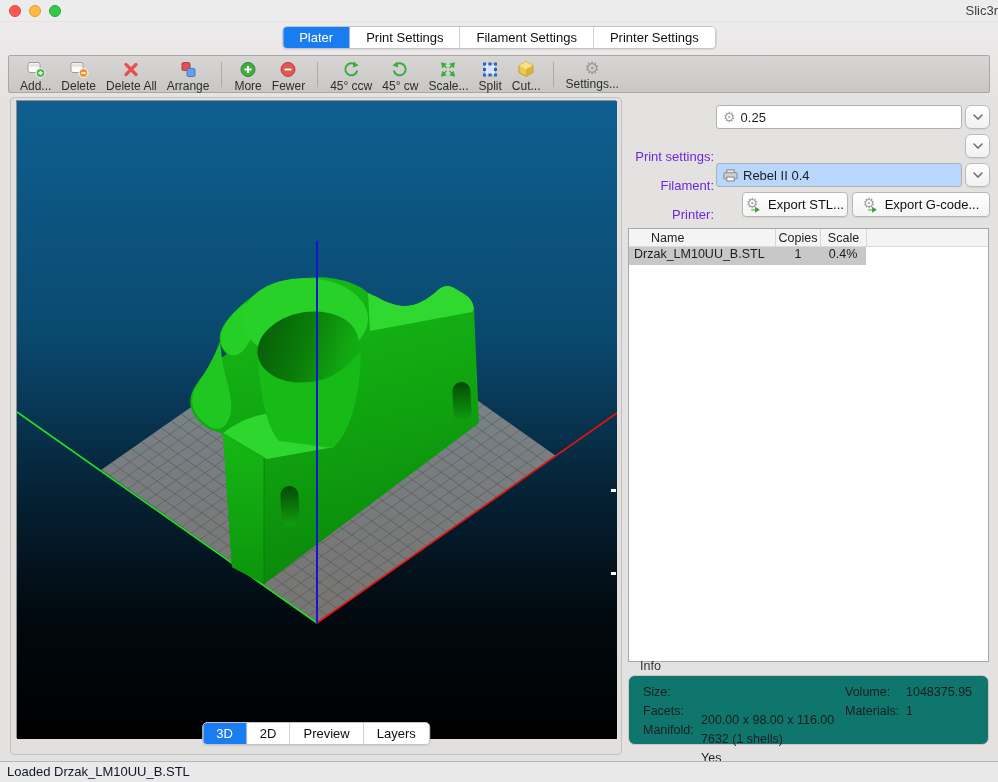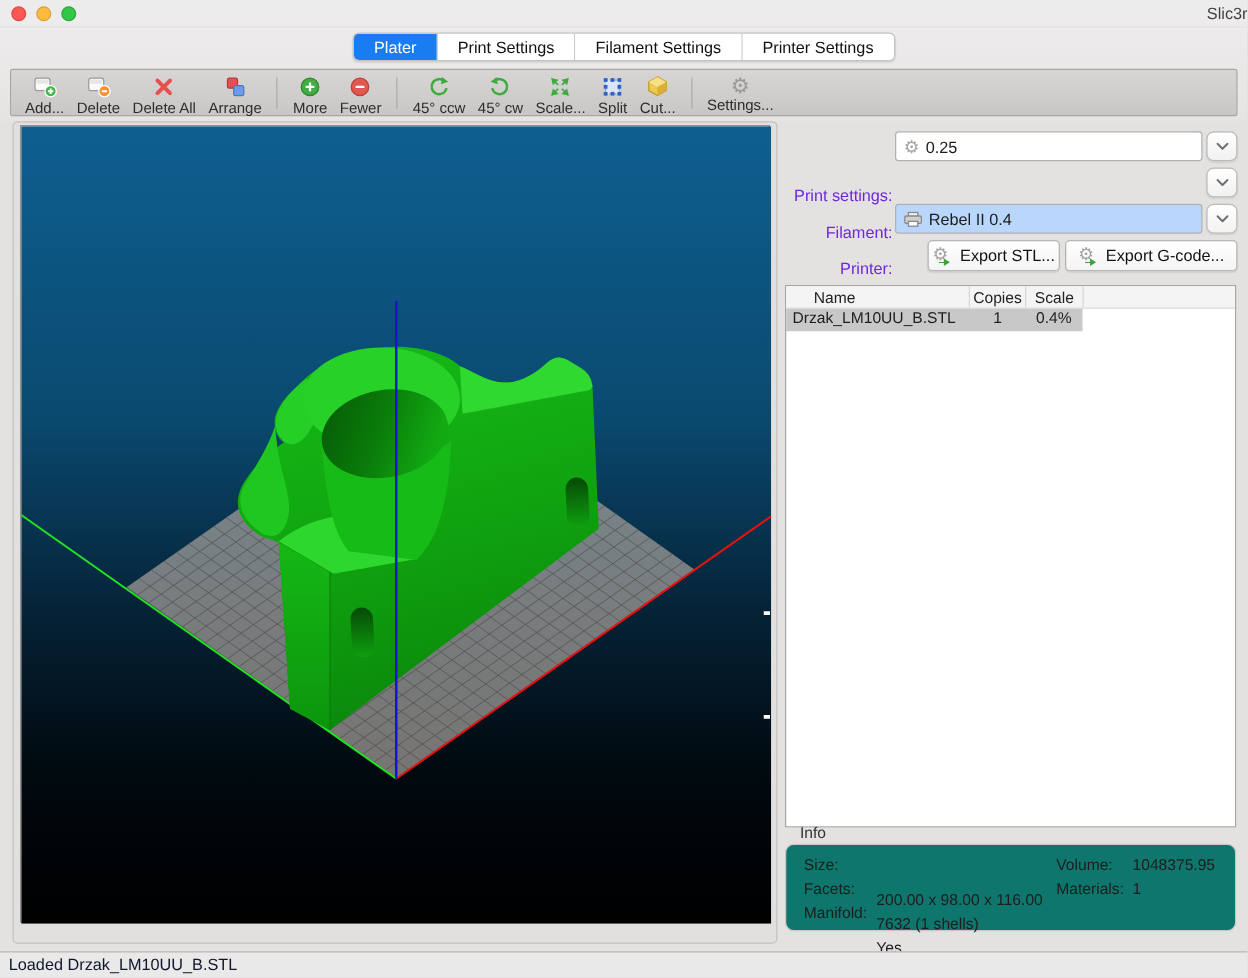--- a/index.html
+++ b/index.html
@@ -338,20 +338,26 @@
           </g>
       </g>
 
       <line x1="300" y1="522" x2="300" y2="140" stroke="#1414d6" stroke-width="2"></line>
 
       <rect x="594" y="388" width="5" height="3" fill="#ffffff"></rect>
       <rect x="594" y="471" width="5" height="3" fill="#ffffff"></rect>
     </svg>
   </div>
 
+  <div class="segmented view-tabs">
+    <div class="seg selected">3D</div>
+    <div class="seg">2D</div>
+    <div class="seg">Preview</div>
+    <div class="seg">Layers</div>
+  </div>
 </div>
 
 <div class="right-panel">
 
   <div class="rp-label row1">Print settings:</div>
   <div class="rp-field row1">
     <span class="gear-sm">⚙</span>
     <span>0.25</span>
   </div>
   <div class="chev-btn row1">

